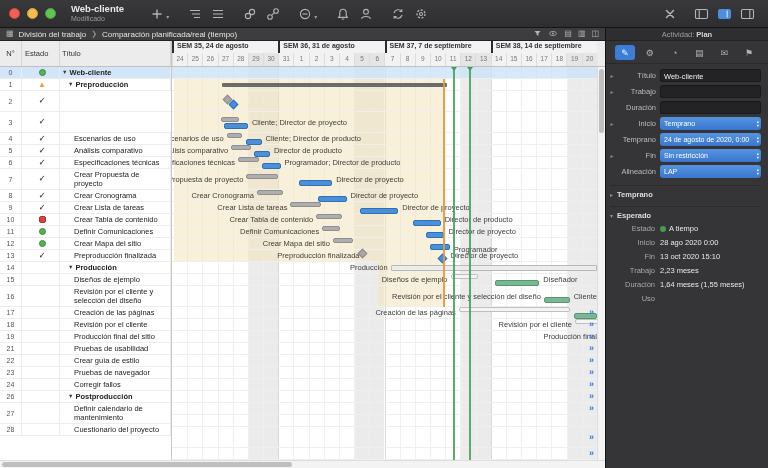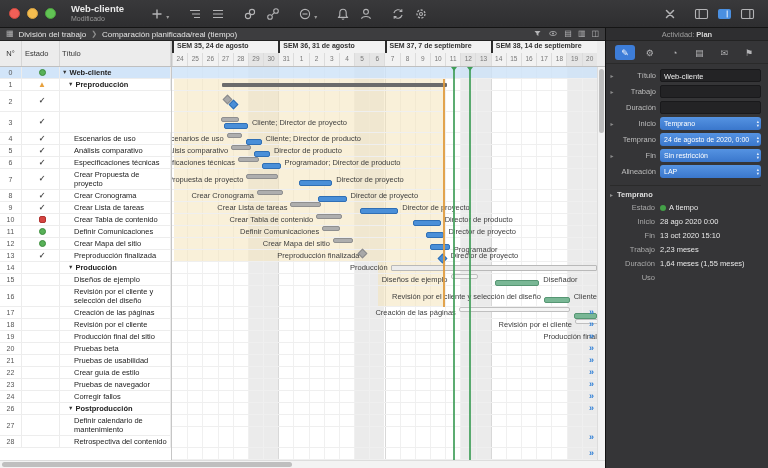--- a/index.html
+++ b/index.html
@@ -457,27 +457,20 @@
               </div>
             </div>
             <div class="trow" style="height: 12px;">
               <div class="cell cnum">19</div>
               <div class="cell cstat"></div>
               <div class="cell cttl" style="padding-left: 14px;">
                 <span class="ttl">Producción final del sitio</span>
               </div>
             </div>
             <div class="trow" style="height: 12px;">
-              <div class="cell cnum">20</div>
-              <div class="cell cstat"></div>
-              <div class="cell cttl" style="padding-left: 14px;">
-                <span class="ttl">Pruebas beta</span>
-              </div>
-            </div>
-            <div class="trow" style="height: 12px;">
               <div class="cell cnum">21</div>
               <div class="cell cstat"></div>
               <div class="cell cttl" style="padding-left: 14px;">
                 <span class="ttl">Pruebas de usabilidad</span>
               </div>
             </div>
             <div class="trow" style="height: 12px;">
               <div class="cell cnum">22</div>
               <div class="cell cstat"></div>
               <div class="cell cttl" style="padding-left: 14px;">
@@ -510,21 +503,21 @@
               <div class="cell cnum">27</div>
               <div class="cell cstat"></div>
               <div class="cell cttl" style="padding-left: 14px;">
                 <span class="ttl">Definir calendario de mantenimiento</span>
               </div>
             </div>
             <div class="trow" style="height: 12px;">
               <div class="cell cnum">28</div>
               <div class="cell cstat"></div>
               <div class="cell cttl" style="padding-left: 14px;">
-                <span class="ttl">Retrospectiva del contenido</span>
+                <span class="ttl">Cuestionario del proyecto</span>
               </div>
             </div>
           </div>
         <div class="gbody">
           <div class="gbg">
               <div class="wkstripe" style="left: 75.8929px; width: 30.3571px;"></div>
               <div class="wkstripe" style="left: 182.143px; width: 30.3571px;"></div>
               <div class="wkstripe" style="left: 288.393px; width: 30.3571px;"></div>
               <div class="wkstripe" style="left: 394.643px; width: 30.3571px;"></div>
               <div class="dayline" style="left: 15.1786px;"></div>
@@ -763,20 +756,24 @@
             <span class="ilabel">Alineación</span>
             <div class="ipopup">
               <span class="pval">LAP</span>
               <span class="pcarets">▴<br>▾</span>
             </div>
           </div>
           <div class="isect">
             <span class="sdisc">▸</span>
             <span class="stitle">Temprano</span>
           </div>
+          <div class="isect">
+            <span class="sdisc">▾</span>
+            <span class="stitle">Esperado</span>
+          </div>
           <div class="ivrow">
             <span class="ivlabel">Estado</span>
             <span class="ivval">
               <span class="dot"></span>
               <span>A tiempo</span>
             </span>
           </div>
           <div class="ivrow">
             <span class="ivlabel">Inicio</span>
             <span class="ivval">

